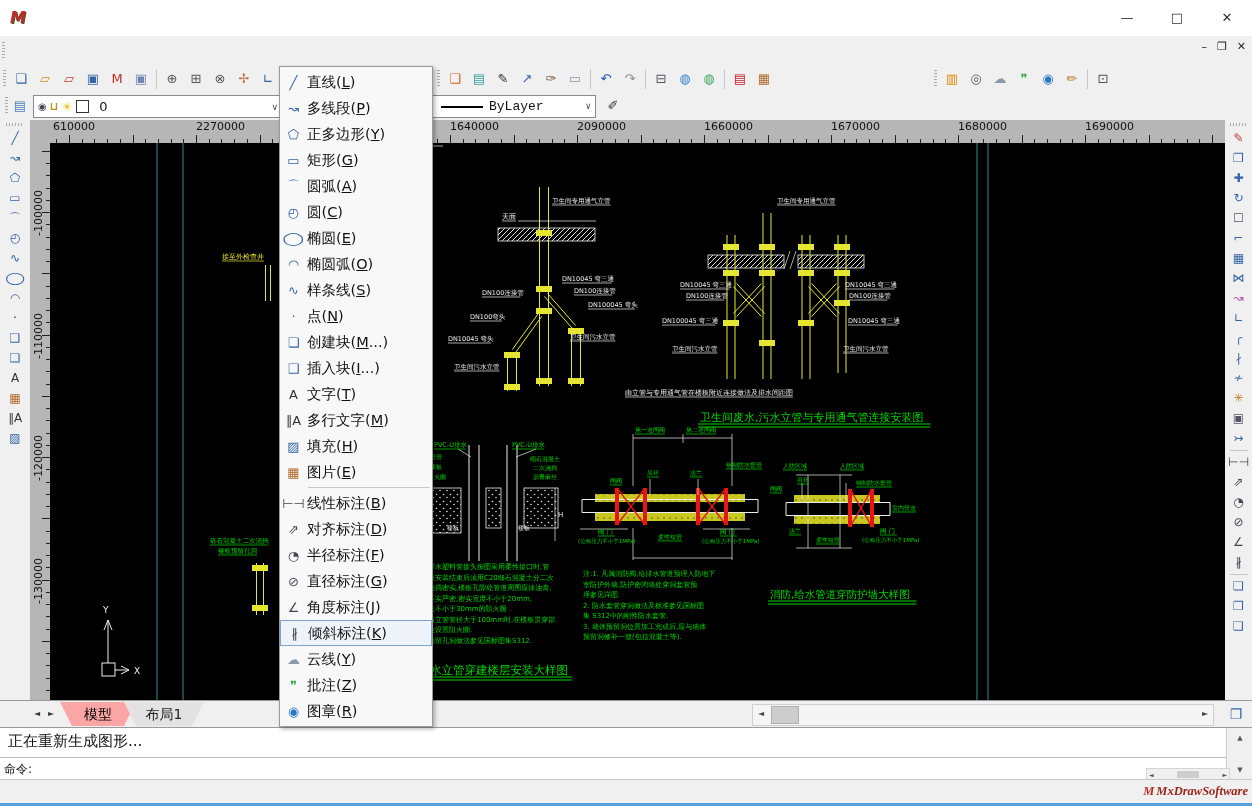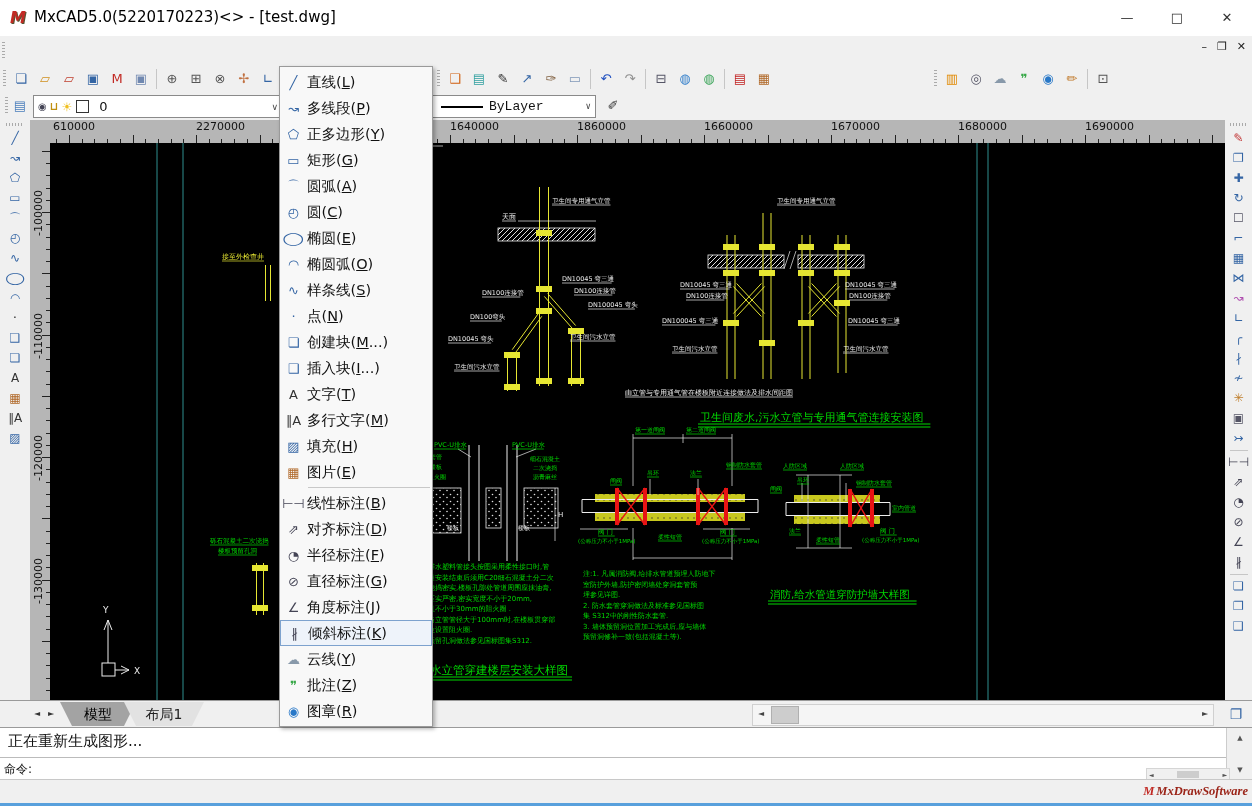--- a/index.html
+++ b/index.html
@@ -46,21 +46,21 @@
   .popup{position:absolute;left:279px;top:66px;width:152px;background:#f8f8f8;border:1px solid #9a9a9a;box-shadow:2px 2px 4px rgba(0,0,0,.3);z-index:40;padding:2px 0;}
   .mi{height:26px;display:flex;align-items:center;}
   .mi-icon{width:27px;text-align:center;font-size:13px;flex:0 0 27px;}
   .mi-label{font-size:14.5px;color:#111;white-space:nowrap;}
   .mi.hov{border:1px solid #7da2ce;background:#eef3fa;height:24px;}
   .msep{height:1px;background:#c8c8c8;margin:2px 2px 2px 28px;}
   
   .bottombar{position:absolute;left:0;top:700px;width:1252px;height:27px;background:#f0f0f0;border-top:1px solid #9a9a9a;}
   .tabbtn{position:absolute;top:4px;width:14px;height:18px;font-size:8px;color:#333;text-align:center;line-height:18px;}
   .tab{position:absolute;top:1px;height:24px;line-height:24px;text-align:center;font-size:14px;clip-path:polygon(0 0,100% 0,calc(100% - 12px) 100%,12px 100%);}
-  .tab.active{background:#a3a3a3;color:#000;}
+  .tab.active{background:#fca5a5;color:#000;}
   .tab.inactive{background:#e2e2e2;color:#222;}
   .hscroll{position:absolute;left:752px;top:3px;width:460px;height:20px;background:#f5f5f5;border:1px solid #d0d0d0;}
   .sbtn{position:absolute;top:0;width:16px;height:18px;font-size:8px;color:#444;text-align:center;line-height:18px;}
   .sthumb{position:absolute;left:18px;top:1px;width:26px;height:16px;background:#cdcdcd;border:1px solid #b0b0b0;}
   .cornericon{position:absolute;left:1224px;top:2px;width:24px;height:22px;color:#3465a4;font-size:14px;text-align:center;line-height:22px;}
   
   .cmdwin{position:absolute;left:0;top:727px;width:1252px;height:52px;background:#ffffff;border-top:1px solid #9a9a9a;}
   .cmdhist{position:absolute;left:8px;top:4px;font-size:15px;color:#111;}
   .cmddiv{position:absolute;left:0;top:29px;width:1226px;height:1px;background:#bbb;}
   .cmdprompt{position:absolute;left:4px;top:33px;font-size:12px;color:#111;}
@@ -78,21 +78,20 @@
   .slogo .m{color:#c22a24;font-style:italic;margin-right:2px;}
   .bluestrip{position:absolute;left:0;top:803px;width:1252px;height:3px;background:#58a0dc;}
 </style>
 </head>
 <body>
 
 <div class="app">
 
   <div class="titlebar">
     <div class="appicon">M</div>
-    <div class="wtitle">MxCAD5.0(5220170223)&lt;&gt; - [test.dwg]</div>
     <div class="wctrls">
       <div class="wbtn">—</div>
       <div class="wbtn">□</div>
       <div class="wbtn">✕</div>
     </div>
   </div>
 
   <div class="menubar">
     <div class="mgrip"></div>
     <div class="mdictrls">
@@ -164,21 +163,21 @@
       <span class="chev">∨</span>
     </div>
     <div class="tbtn" style="position:absolute;left:601px;top:3px;color:#333;">✐</div>
   </div>
 
   <div class="rcorner"></div>
   <div class="hruler" id="hruler">
       <span class="hlab" style="left: 3px;">610000</span>
       <span class="hlab" style="left: 146px;">2270000</span>
       <span class="hlab" style="left: 400px;">1640000</span>
-      <span class="hlab" style="left: 527px;">1860000</span>
+      <span class="hlab" style="left: 527px;">2090000</span>
       <span class="hlab" style="left: 654px;">1660000</span>
       <span class="hlab" style="left: 781px;">1670000</span>
       <span class="hlab" style="left: 908px;">1680000</span>
       <span class="hlab" style="left: 1035px;">1690000</span>
       <div class="htick" style="left: 6.3px; height: 4px;"></div>
       <div class="htick" style="left: 19px; height: 4px;"></div>
       <div class="htick" style="left: 31.7px; height: 4px;"></div>
       <div class="htick" style="left: 44.4px; height: 4px;"></div>
       <div class="htick" style="left: 57.1px; height: 4px;"></div>
       <div class="htick" style="left: 69.8px; height: 4px;"></div>

